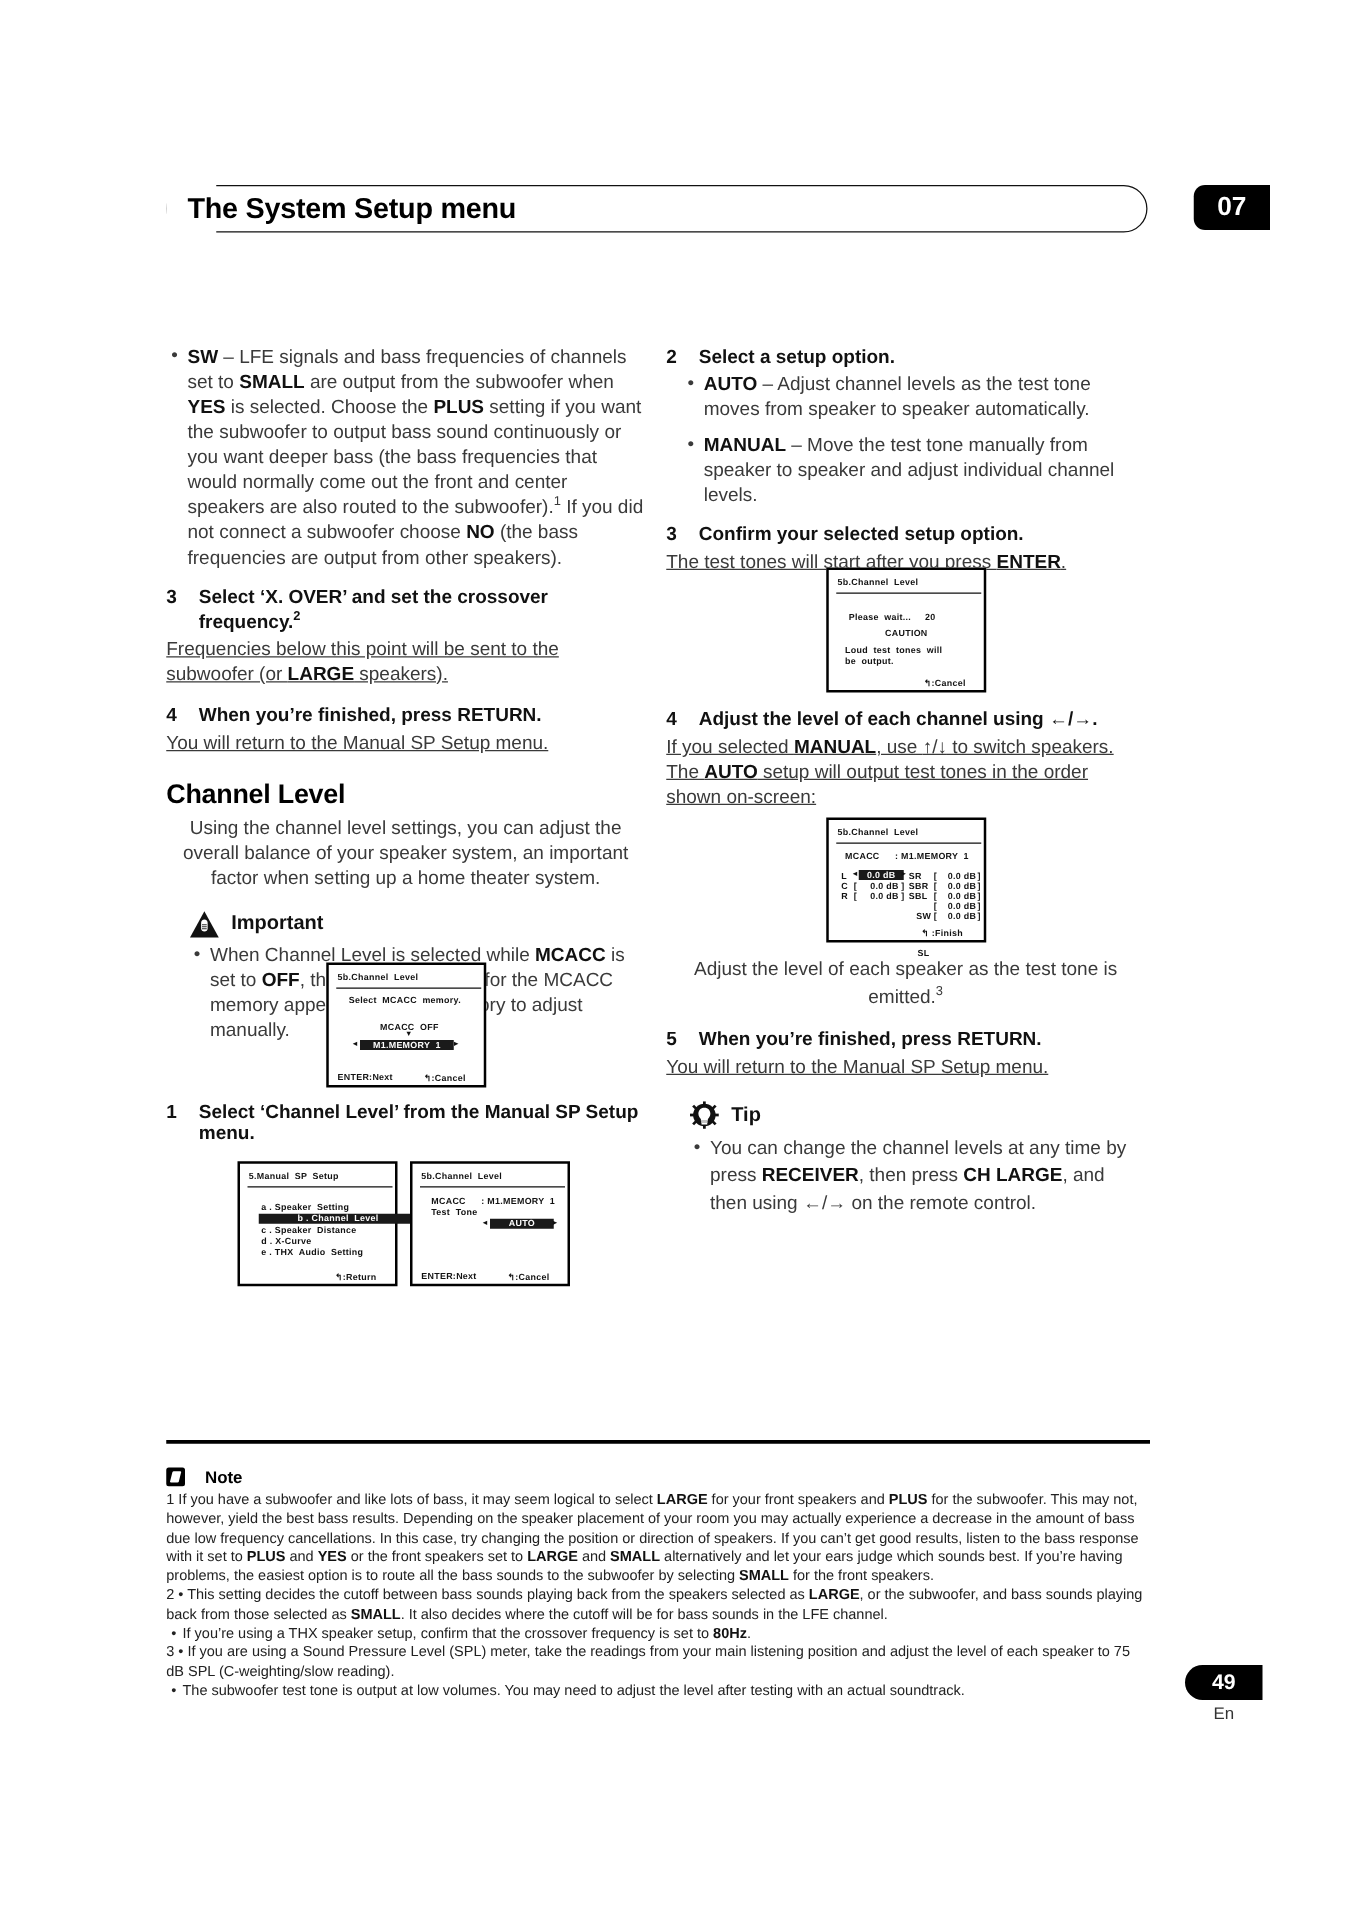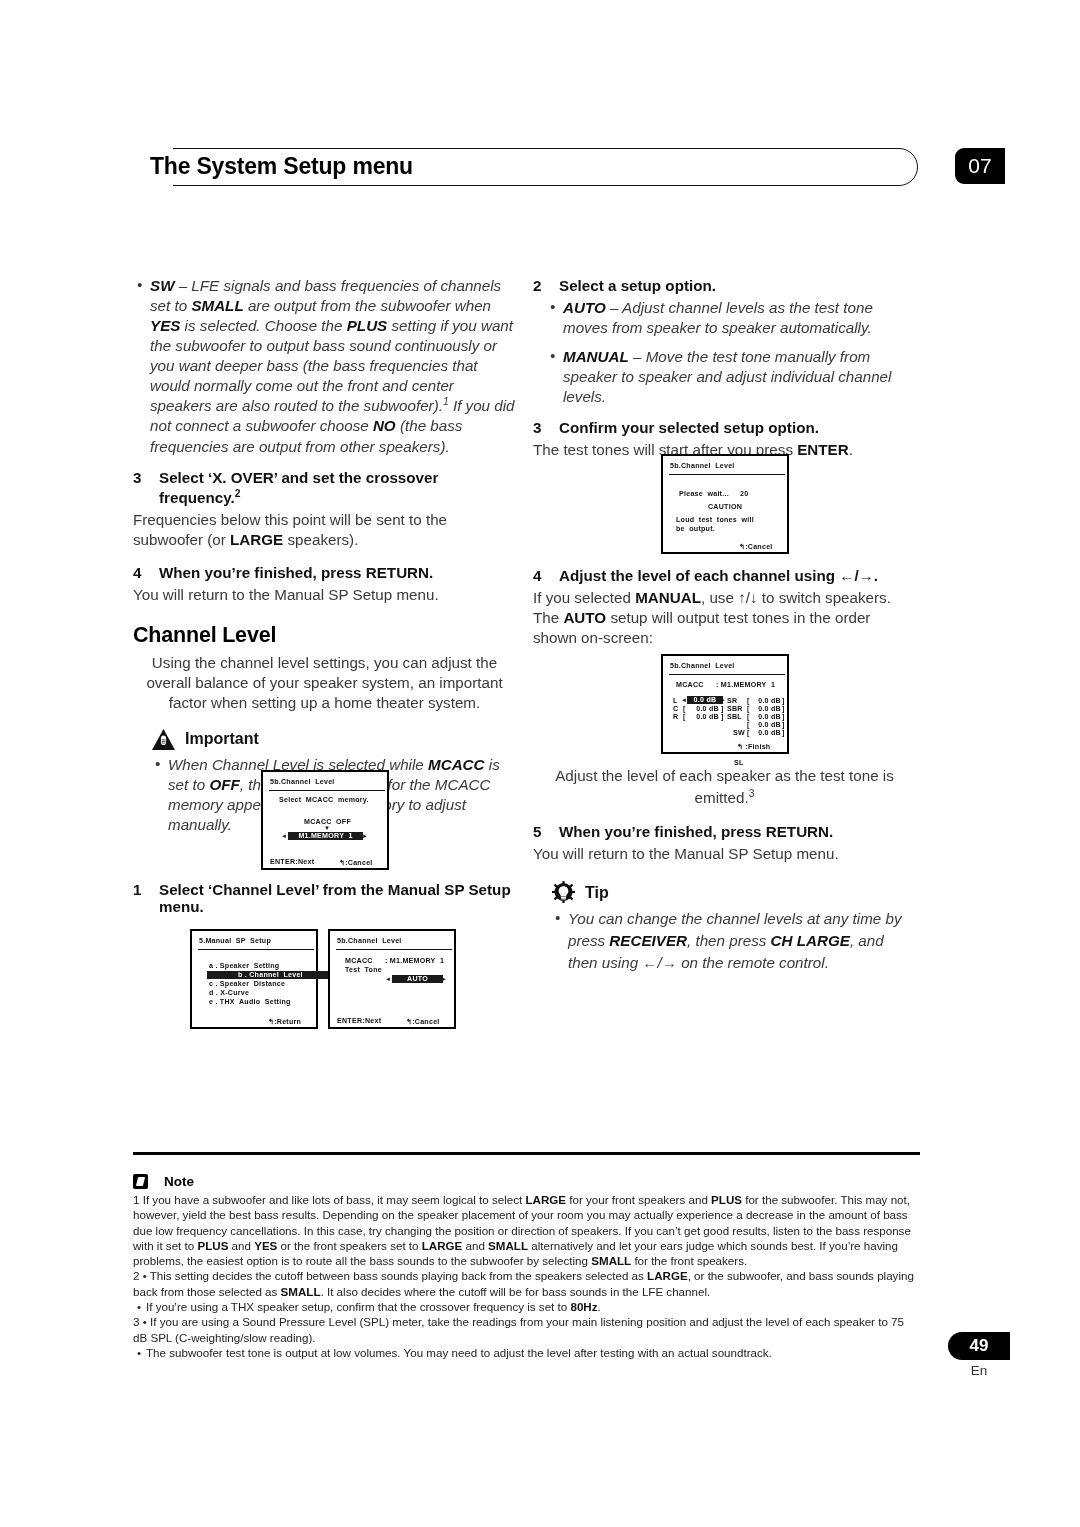--- a/index.html
+++ b/index.html
@@ -9,42 +9,42 @@
     color:#1a1a1a;position:relative;overflow:hidden;
   }
   .page{position:absolute;left:0;top:0;width:1080px;height:1527px;}
 
   
   .hdr{position:absolute;left:133px;top:148px;width:785px;height:38px;
        border:1.6px solid #111;border-radius:19px;box-sizing:border-box;}
   .hdr-title{position:absolute;left:150px;top:153px;font-size:23px;font-weight:bold;
        letter-spacing:-.2px;color:#000;}
   .hdr-mask{position:absolute;left:133px;top:146px;width:40px;height:42px;background:#fff;}
-  .chap{position:absolute;left:955px;top:148px;width:50px;height:36px;background:#000;
-        border-radius:9px 0 0 9px;color:#fff;font-weight:normal;font-size:21px;
+  .chap{position:absolute;left:955px;top:148px;width:61px;height:36px;background:#000;
+        border-radius:9px 0 0 9px;color:#fff;font-weight:bold;font-size:21px;
         display:flex;align-items:center;justify-content:center;}
 
   
   .col{position:absolute;width:383px;font-size:15.2px;line-height:1.32;color:#333;}
   .col-l{left:133px;top:276px;}
   .col-r{left:533px;top:276px;}
 
   p{margin:0 0 0 0;}
   .body-p{margin-bottom:11px;color:#3a3a3a;text-align:center;}
   b,strong{color:#111;font-weight:bold;}
 
-  ul.bl{list-style:none;margin:0 0 11px 0;padding:0;font-style:italic;}
+  ul.bl{list-style:none;margin:0 0 11px 0;padding:0;}
   ul.bl li{position:relative;padding-left:17px;margin-bottom:9px;color:#3a3a3a;}
   ul.bl li:before{content:"\2022";position:absolute;left:4px;top:-1px;color:#3a3a3a;font-size:15px;}
 
   .step{margin:0 0 2px 0;font-weight:bold;color:#111;font-size:15.2px;
         display:flex;gap:0;}
   .step .num{width:26px;flex:0 0 26px;}
   .step .txt{flex:1;}
-  .step-body{margin:0 0 13px 0;color:#3a3a3a;}
+  .step-body{margin:0 0 13px 0;color:#3a3a3a;text-decoration:underline;}
 
   h2.sec{font-size:21.5px;font-weight:bold;color:#000;margin:16px 0 4px 0;letter-spacing:-.2px;}
 
   
   .callout{margin:14px 0 4px 18px;display:flex;align-items:center;gap:9px;}
   .callout .label{font-size:16px;font-weight:bold;color:#111;}
   .ico{width:25px;height:23px;flex:0 0 25px;position:relative;}
 
   sup{font-size:.68em;vertical-align:super;line-height:0;}
 

